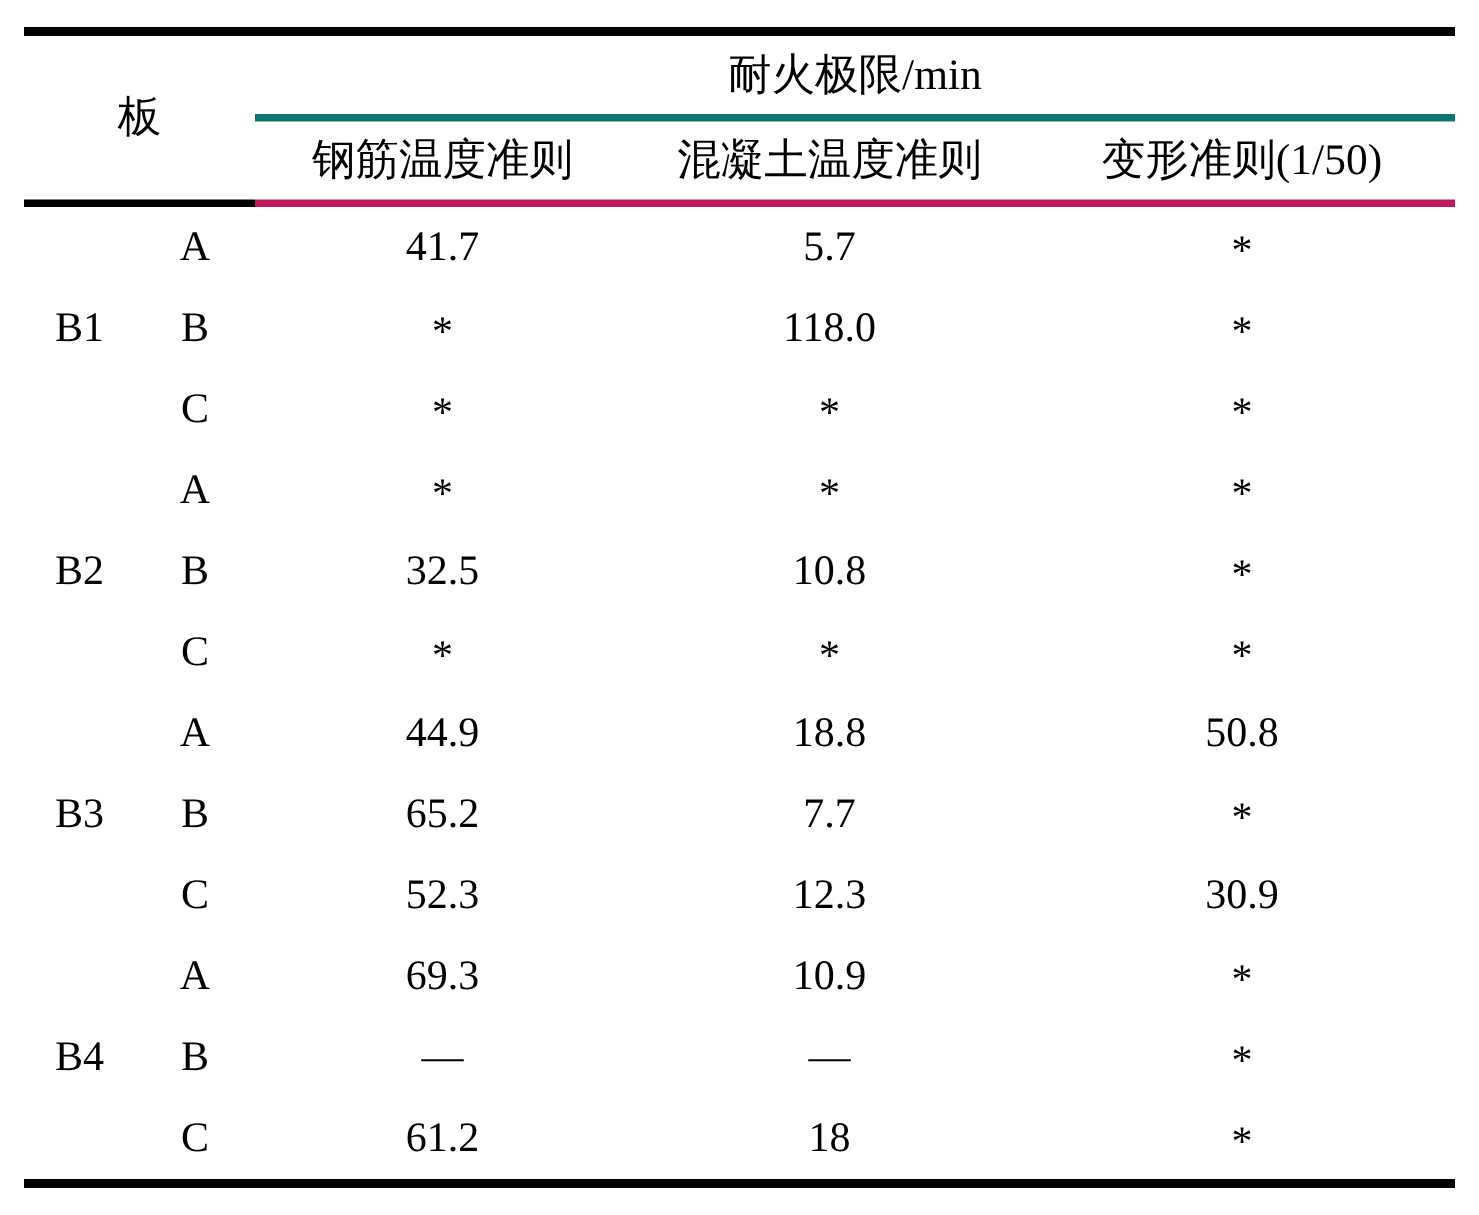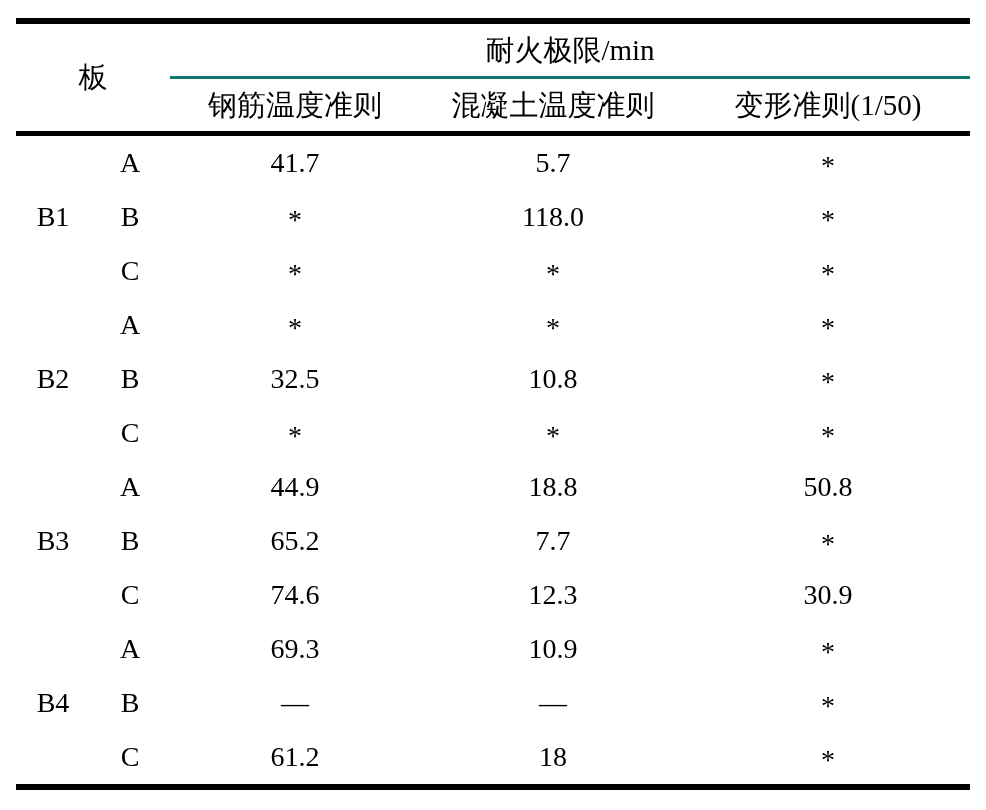--- a/index.html
+++ b/index.html
@@ -45,24 +45,24 @@
     font-size: 29px;
     line-height: 1;
   }
   tr.head-row-1 th { height: 52px; }
   tr.head-row-2 th { height: 52px; }
 
   th.board-head {
     border-bottom: 5px solid #000000;
   }
   th.span-head {
-    border-bottom: 3px solid #0f766e;
+    border-bottom: 5px solid #0f766e;
   }
   tr.head-row-2 th {
-    border-bottom: 5px solid #000000;
+    border-bottom: 5px solid #be185d;
   }
 
   tbody td {
     height: 54px;
     font-size: 28px;
     line-height: 1;
   }
   .star {
     display: inline-block;
     transform: translateY(3px);
@@ -139,21 +139,21 @@
           <td><span>50.8</span></td>
         </tr>
         <tr>
           <td>B</td>
           <td><span>65.2</span></td>
           <td><span>7.7</span></td>
           <td><span class="star">*</span></td>
         </tr>
         <tr>
           <td>C</td>
-          <td><span>74.6</span></td>
+          <td><span>52.3</span></td>
           <td><span>12.3</span></td>
           <td><span>30.9</span></td>
         </tr>
         <tr>
           <td rowspan="3">B4</td>
           <td>A</td>
           <td><span>69.3</span></td>
           <td><span>10.9</span></td>
           <td><span class="star">*</span></td>
         </tr>

